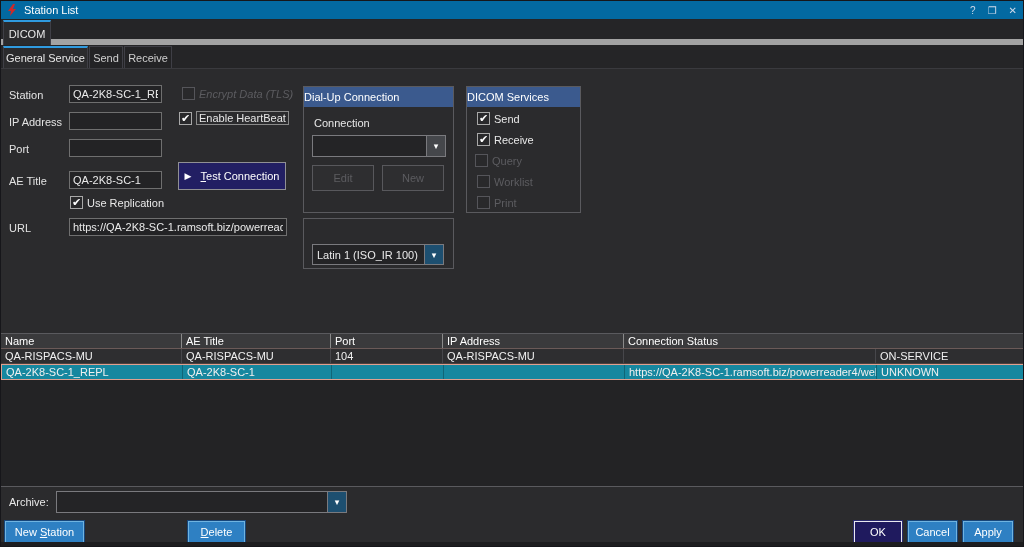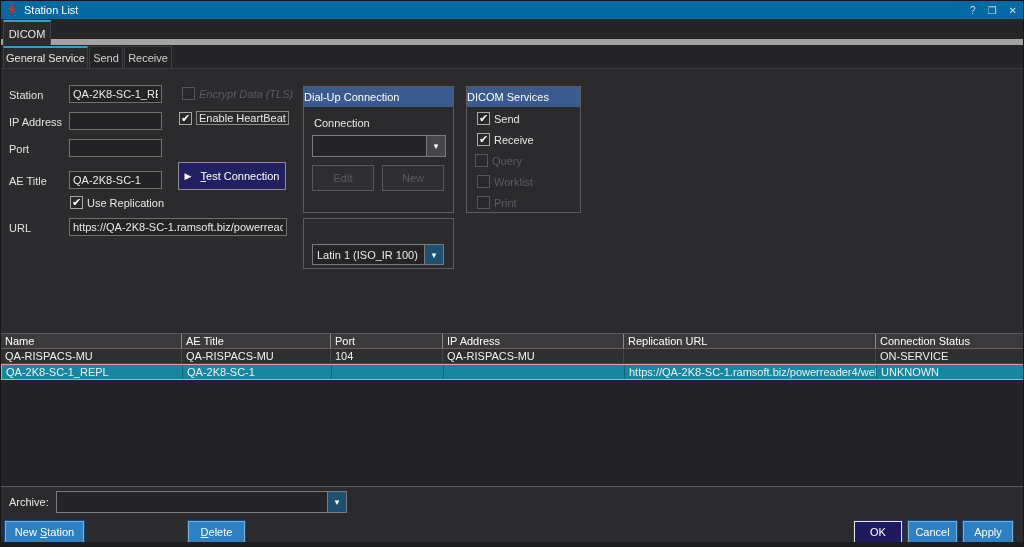--- a/index.html
+++ b/index.html
@@ -180,21 +180,20 @@
       <span class="carrow slate">▾</span>
     </div>
   </div>
 
   <div class="table">
     <div class="trow thead">
       <span class="tcell c0">Name</span>
       <span class="tcell c1">AE Title</span>
       <span class="tcell c2">Port</span>
       <span class="tcell c3">IP Address</span>
-      <span class="tcell c4">Replication URL</span>
       <span class="tcell c5">Connection Status</span>
     </div>
     <div class="trow drow">
       <span class="tcell c0">QA-RISPACS-MU</span>
       <span class="tcell c1">QA-RISPACS-MU</span>
       <span class="tcell c2">104</span>
       <span class="tcell c3">QA-RISPACS-MU</span>
       <span class="tcell c4"></span>
       <span class="tcell c5">ON-SERVICE</span>
     </div>

